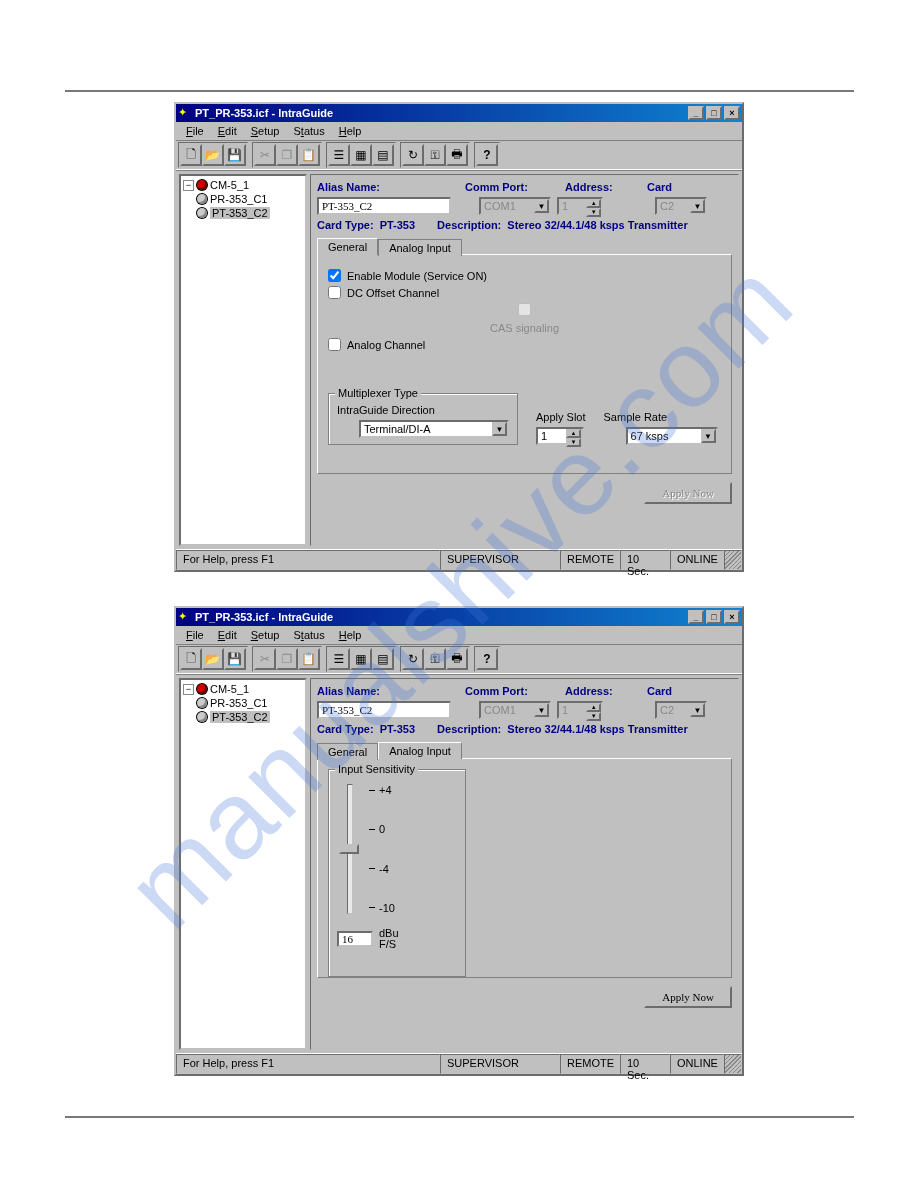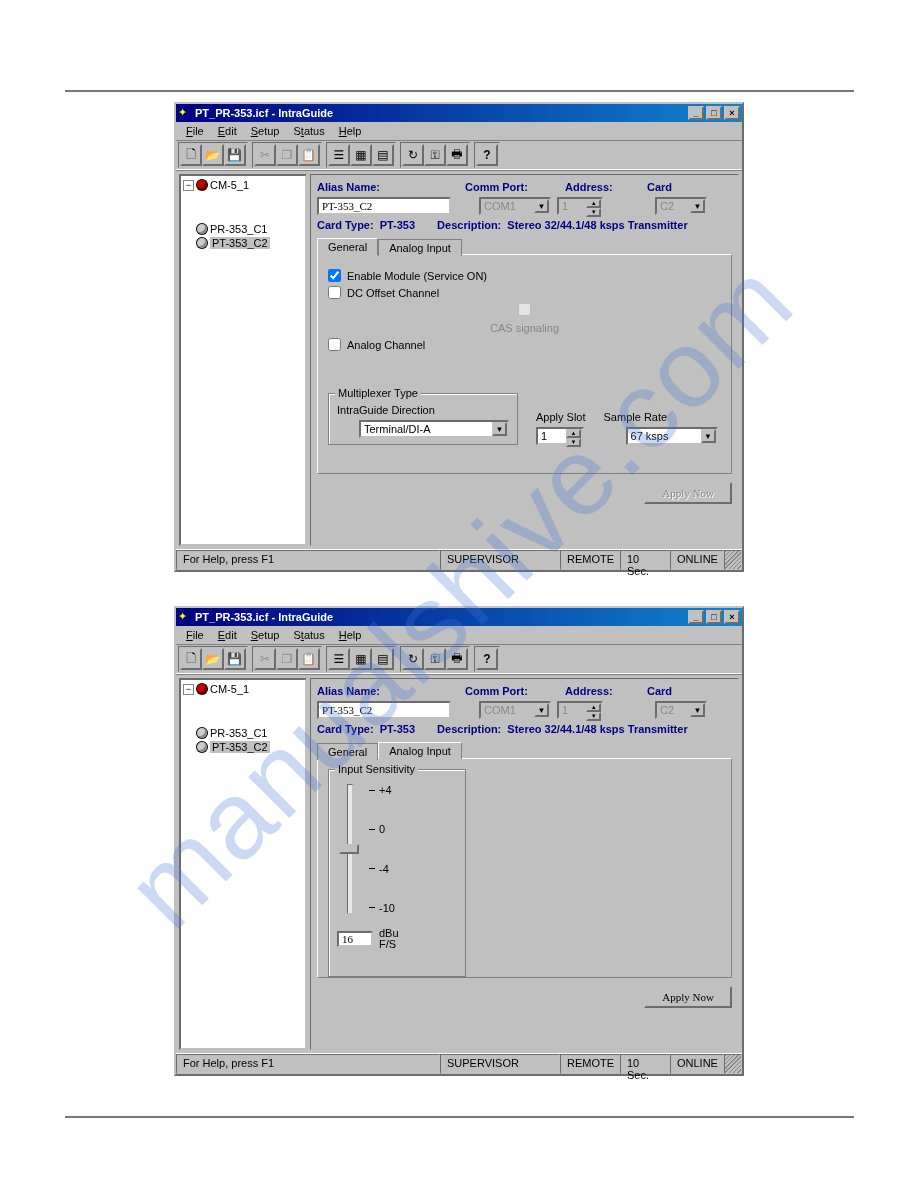--- a/index.html
+++ b/index.html
@@ -122,21 +122,21 @@
   }
   .tree-item { display:flex; align-items:center; gap:3px; padding:1px 0; }
   .tree-toggle {
     width:9px;height:9px;border:1px solid #888;display:inline-flex;
     align-items:center;justify-content:center;font-size:9px;line-height:7px;
     background:#fff;
   }
   .tree-dot { width:10px;height:10px;border-radius:50%;display:inline-block;}
   .dot-red { background:#c00; box-shadow: inset -2px -2px 0 #600, 0 0 0 1px #000;}
   .dot-grey { background:#ccc; box-shadow: inset -2px -2px 0 #888, 0 0 0 1px #000;}
-  .tree-children { margin-left: 14px; margin-top: 30px; }
+  .tree-children { margin-left: 14px; }
   .tree-children .tree-item { margin-left: 0; }
   .tree-selected { background:#c0c0c0; padding:0 2px;}
   .detail-pane {
     flex:1;
     margin:3px 3px 3px 0;
     border: 1px inset #c0c0c0;
     padding: 6px;
     box-sizing:border-box;
     position:relative;
   }

